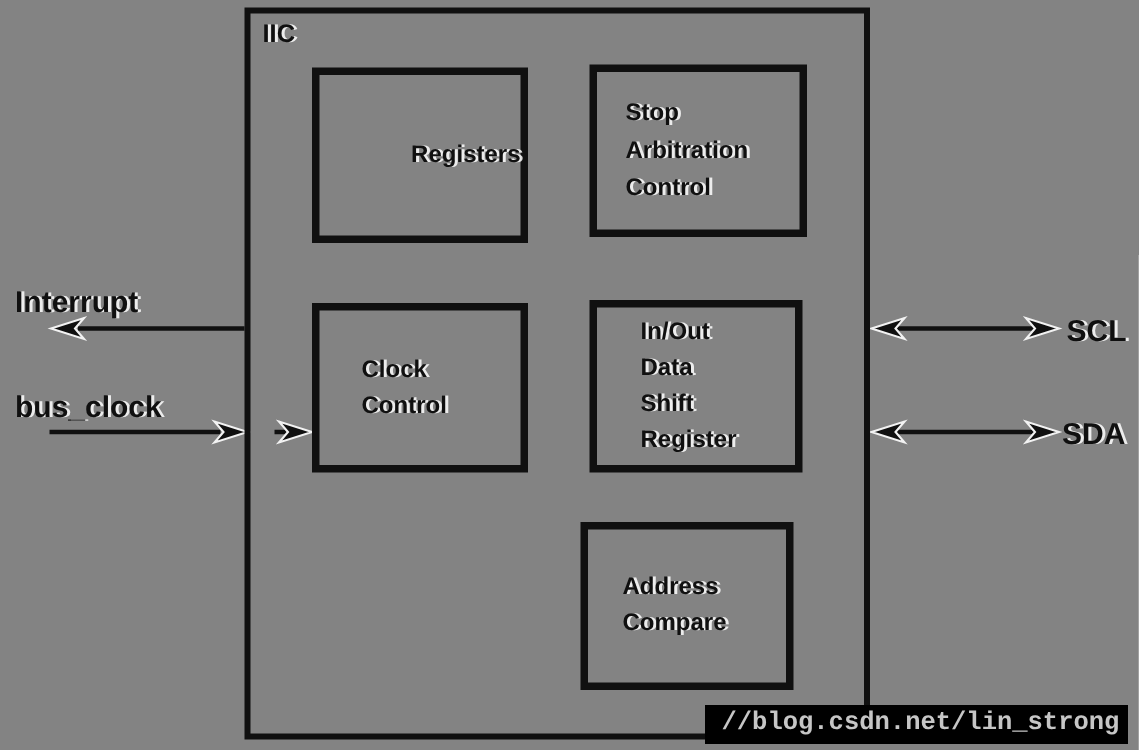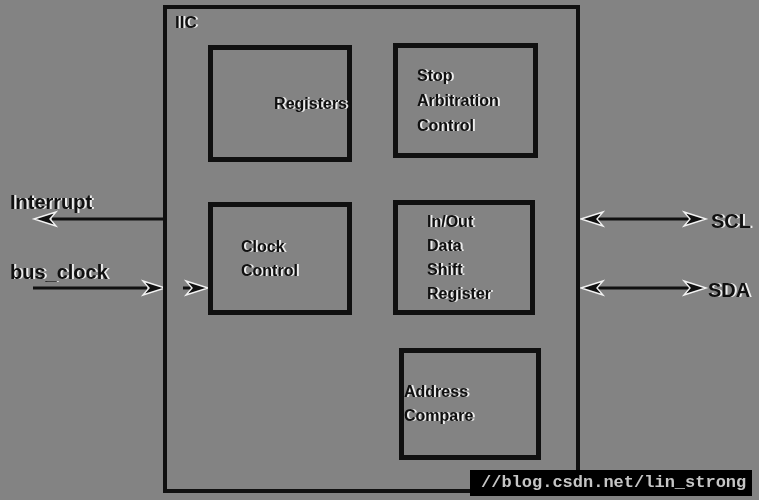--- a/index.html
+++ b/index.html
@@ -39,21 +39,21 @@
     font-size:16px; font-weight:700; line-height:24px;
     color:var(--line,#101010);
     text-shadow:2px 0 0 rgba(255,255,255,0.85);
     white-space:nowrap;
   }
   .b-registers { left:208px; top:45px;  width:144px; height:117px; align-items:flex-end; }
   .b-ssac      { left:393px; top:43px;  width:145px; height:115px; padding-left:19px; }
   .b-ssac .bl  { line-height:25px; }
   .b-clock     { left:208px; top:202px; width:144px; height:113px; padding-left:28px; }
   .b-inout     { left:393px; top:200px; width:142px; height:115px; padding-left:29px; }
-  .b-addr      { left:399px; top:348px; width:142px; height:112px; }
+  .b-addr      { left:387px; top:348px; width:142px; height:112px; padding-left:23px; }
   .sig-label {
     position:absolute;
     font-size:20px; font-weight:700;
     color:var(--line,#101010);
     text-shadow:2px 0 0 rgba(255,255,255,0.85);
     white-space:nowrap;
   }
   .l-interrupt { left:10px;  top:191px; }
   .l-busclock  { left:10px;  top:261px; }
   .l-scl       { left:711px; top:210px; }

